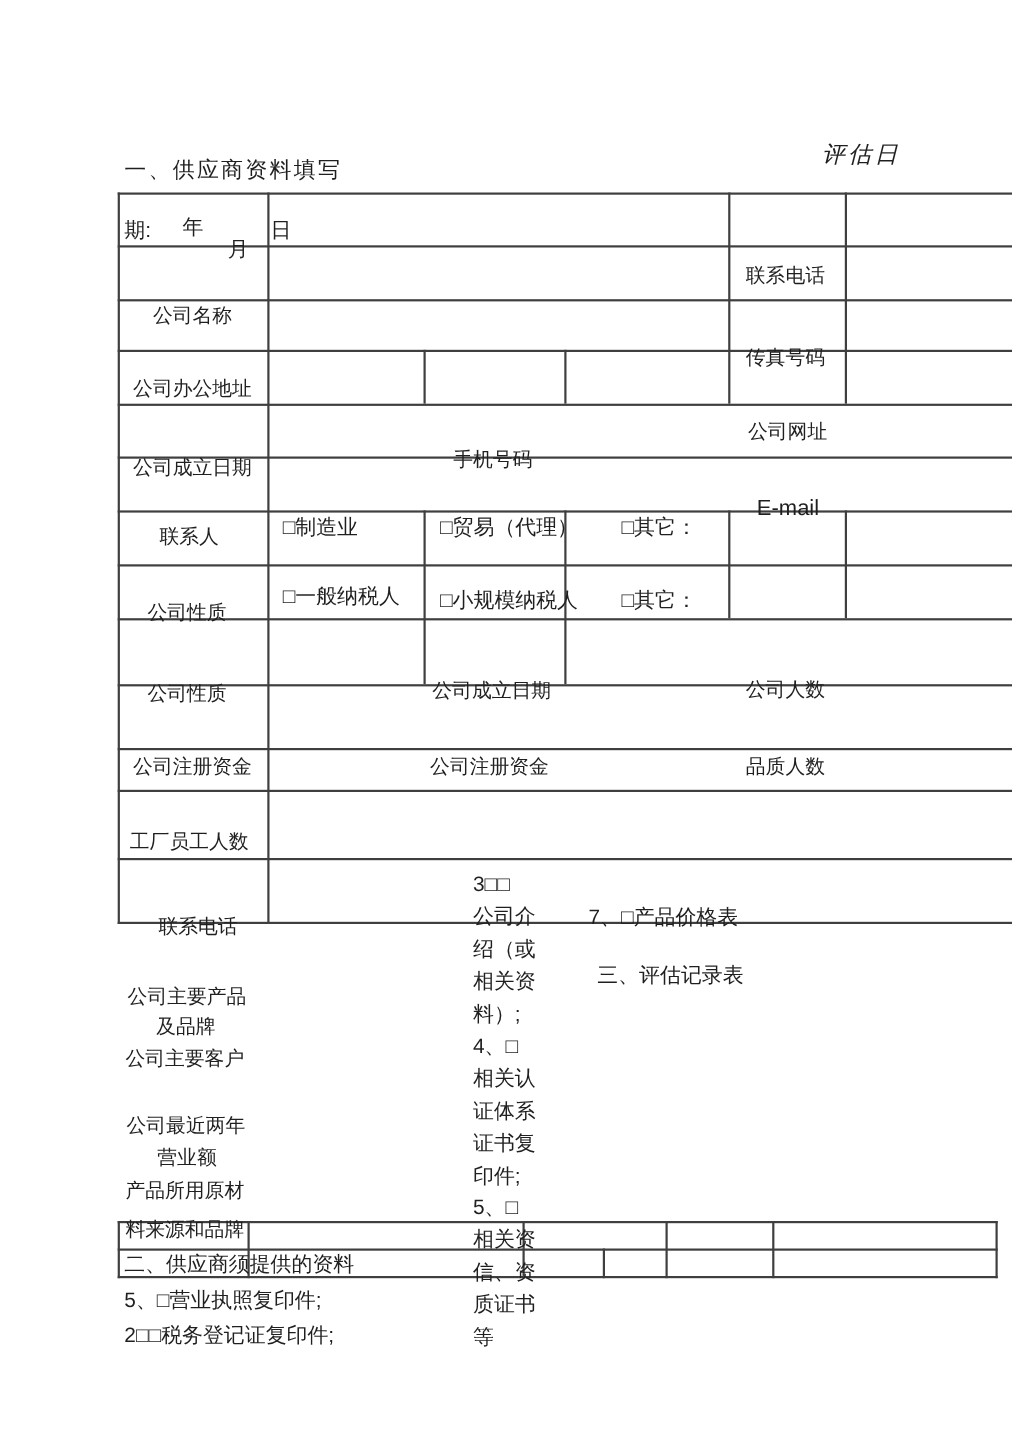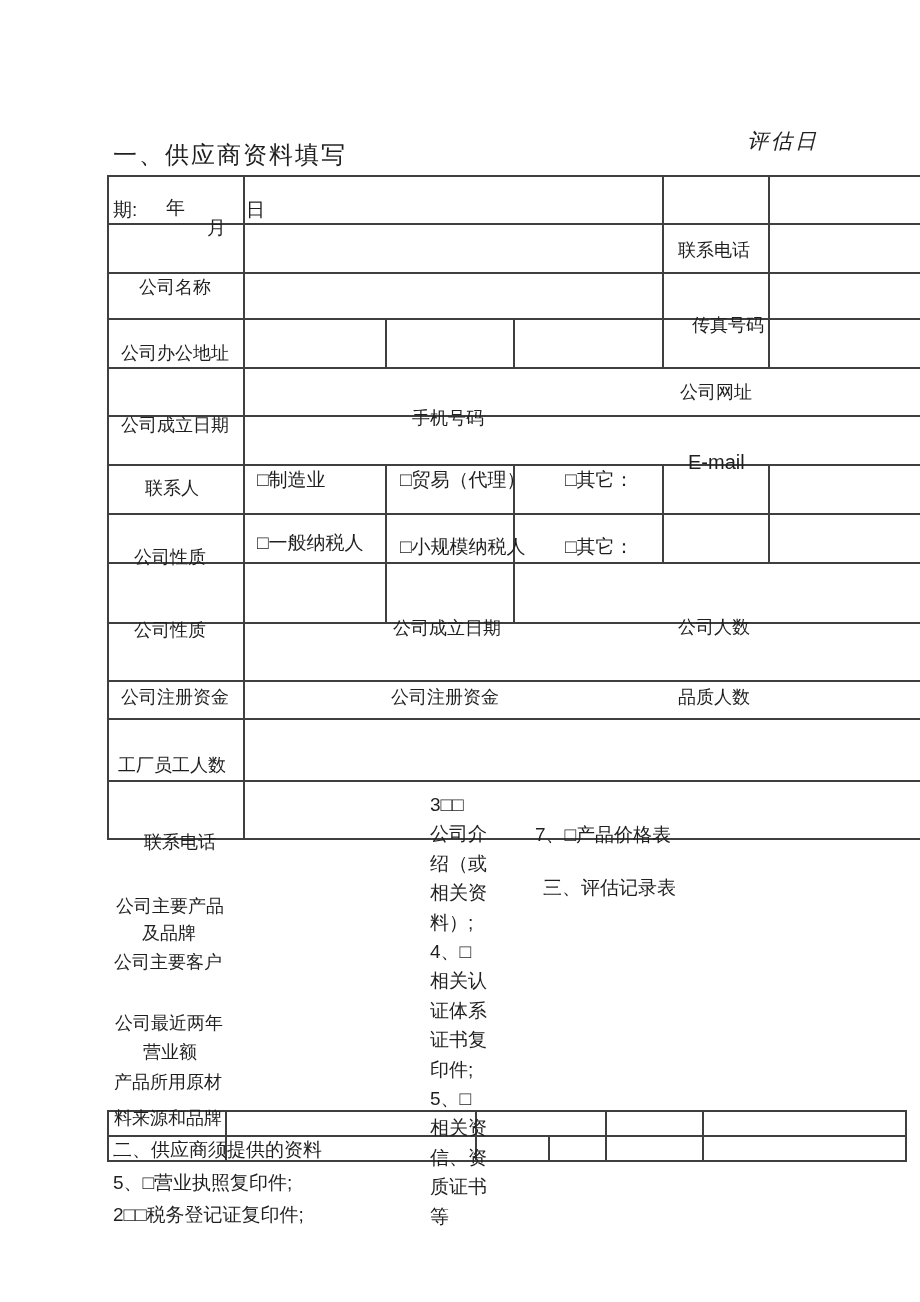--- a/index.html
+++ b/index.html
@@ -1,21 +1,21 @@
 <!DOCTYPE html>
 <html><head>
 <meta charset="utf-8">
 <style>
   html,body{margin:0;padding:0;background:#ffffff;}
   .page{position:relative;width:920px;height:1302px;background:#ffffff;overflow:hidden;
         font-family:"Liberation Sans","DejaVu Sans",sans-serif;color:#1f1f1f;}
   .t{position:absolute;white-space:nowrap;font-size:19px;line-height:22px;}
   .t.small{font-size:18px;}
   .t.c{transform:translateX(-50%);}
-  .title{font-size:24px;letter-spacing:2px;}
+  .title{font-size:20px;letter-spacing:2px;}
   .eval{font-size:21px;letter-spacing:3px;font-style:italic;}
   .email{font-size:20px;}
   .hl{position:absolute;height:2px;background:#3f3f3f;}
   .vl{position:absolute;width:2px;background:#3f3f3f;}
   .narrowcol{position:absolute;left:430px;top:790px;width:100px;font-size:19px;line-height:29.4px;}
   .narrowcol div{white-space:nowrap;}
 </style>
 </head>
 <body>
 
@@ -77,21 +77,21 @@
   <div class="t small c" style="left:180px;top:831px">联系电话</div>
   <div class="t small c" style="left:170px;top:895px">公司主要产品</div>
   <div class="t small c" style="left:169px;top:922px">及品牌</div>
   <div class="t small c" style="left:168px;top:951px">公司主要客户</div>
   <div class="t small c" style="left:169px;top:1012px">公司最近两年</div>
   <div class="t small c" style="left:170px;top:1041px">营业额</div>
   <div class="t small c" style="left:168px;top:1071px">产品所用原材</div>
   <div class="t small c" style="left:168px;top:1107px">料来源和品牌</div>
 
   <div class="t small" style="left:678px;top:239px">联系电话</div>
-  <div class="t small" style="left:692px;top:314px">传真号码</div>
+  <div class="t small" style="left:678px;top:314px">传真号码</div>
   <div class="t small" style="left:680px;top:381px">公司网址</div>
   <div class="t small" style="left:412px;top:407px">手机号码</div>
   <div class="t email" style="left:688px;top:451px">E-mail</div>
   <div class="t small" style="left:393px;top:617px">公司成立日期</div>
   <div class="t small" style="left:678px;top:616px">公司人数</div>
   <div class="t small" style="left:391px;top:686px">公司注册资金</div>
   <div class="t small" style="left:678px;top:686px">品质人数</div>
 
   <div class="t" style="left:257px;top:469px">□制造业</div>
   <div class="t" style="left:400px;top:469px">□贸易（代理）</div>

